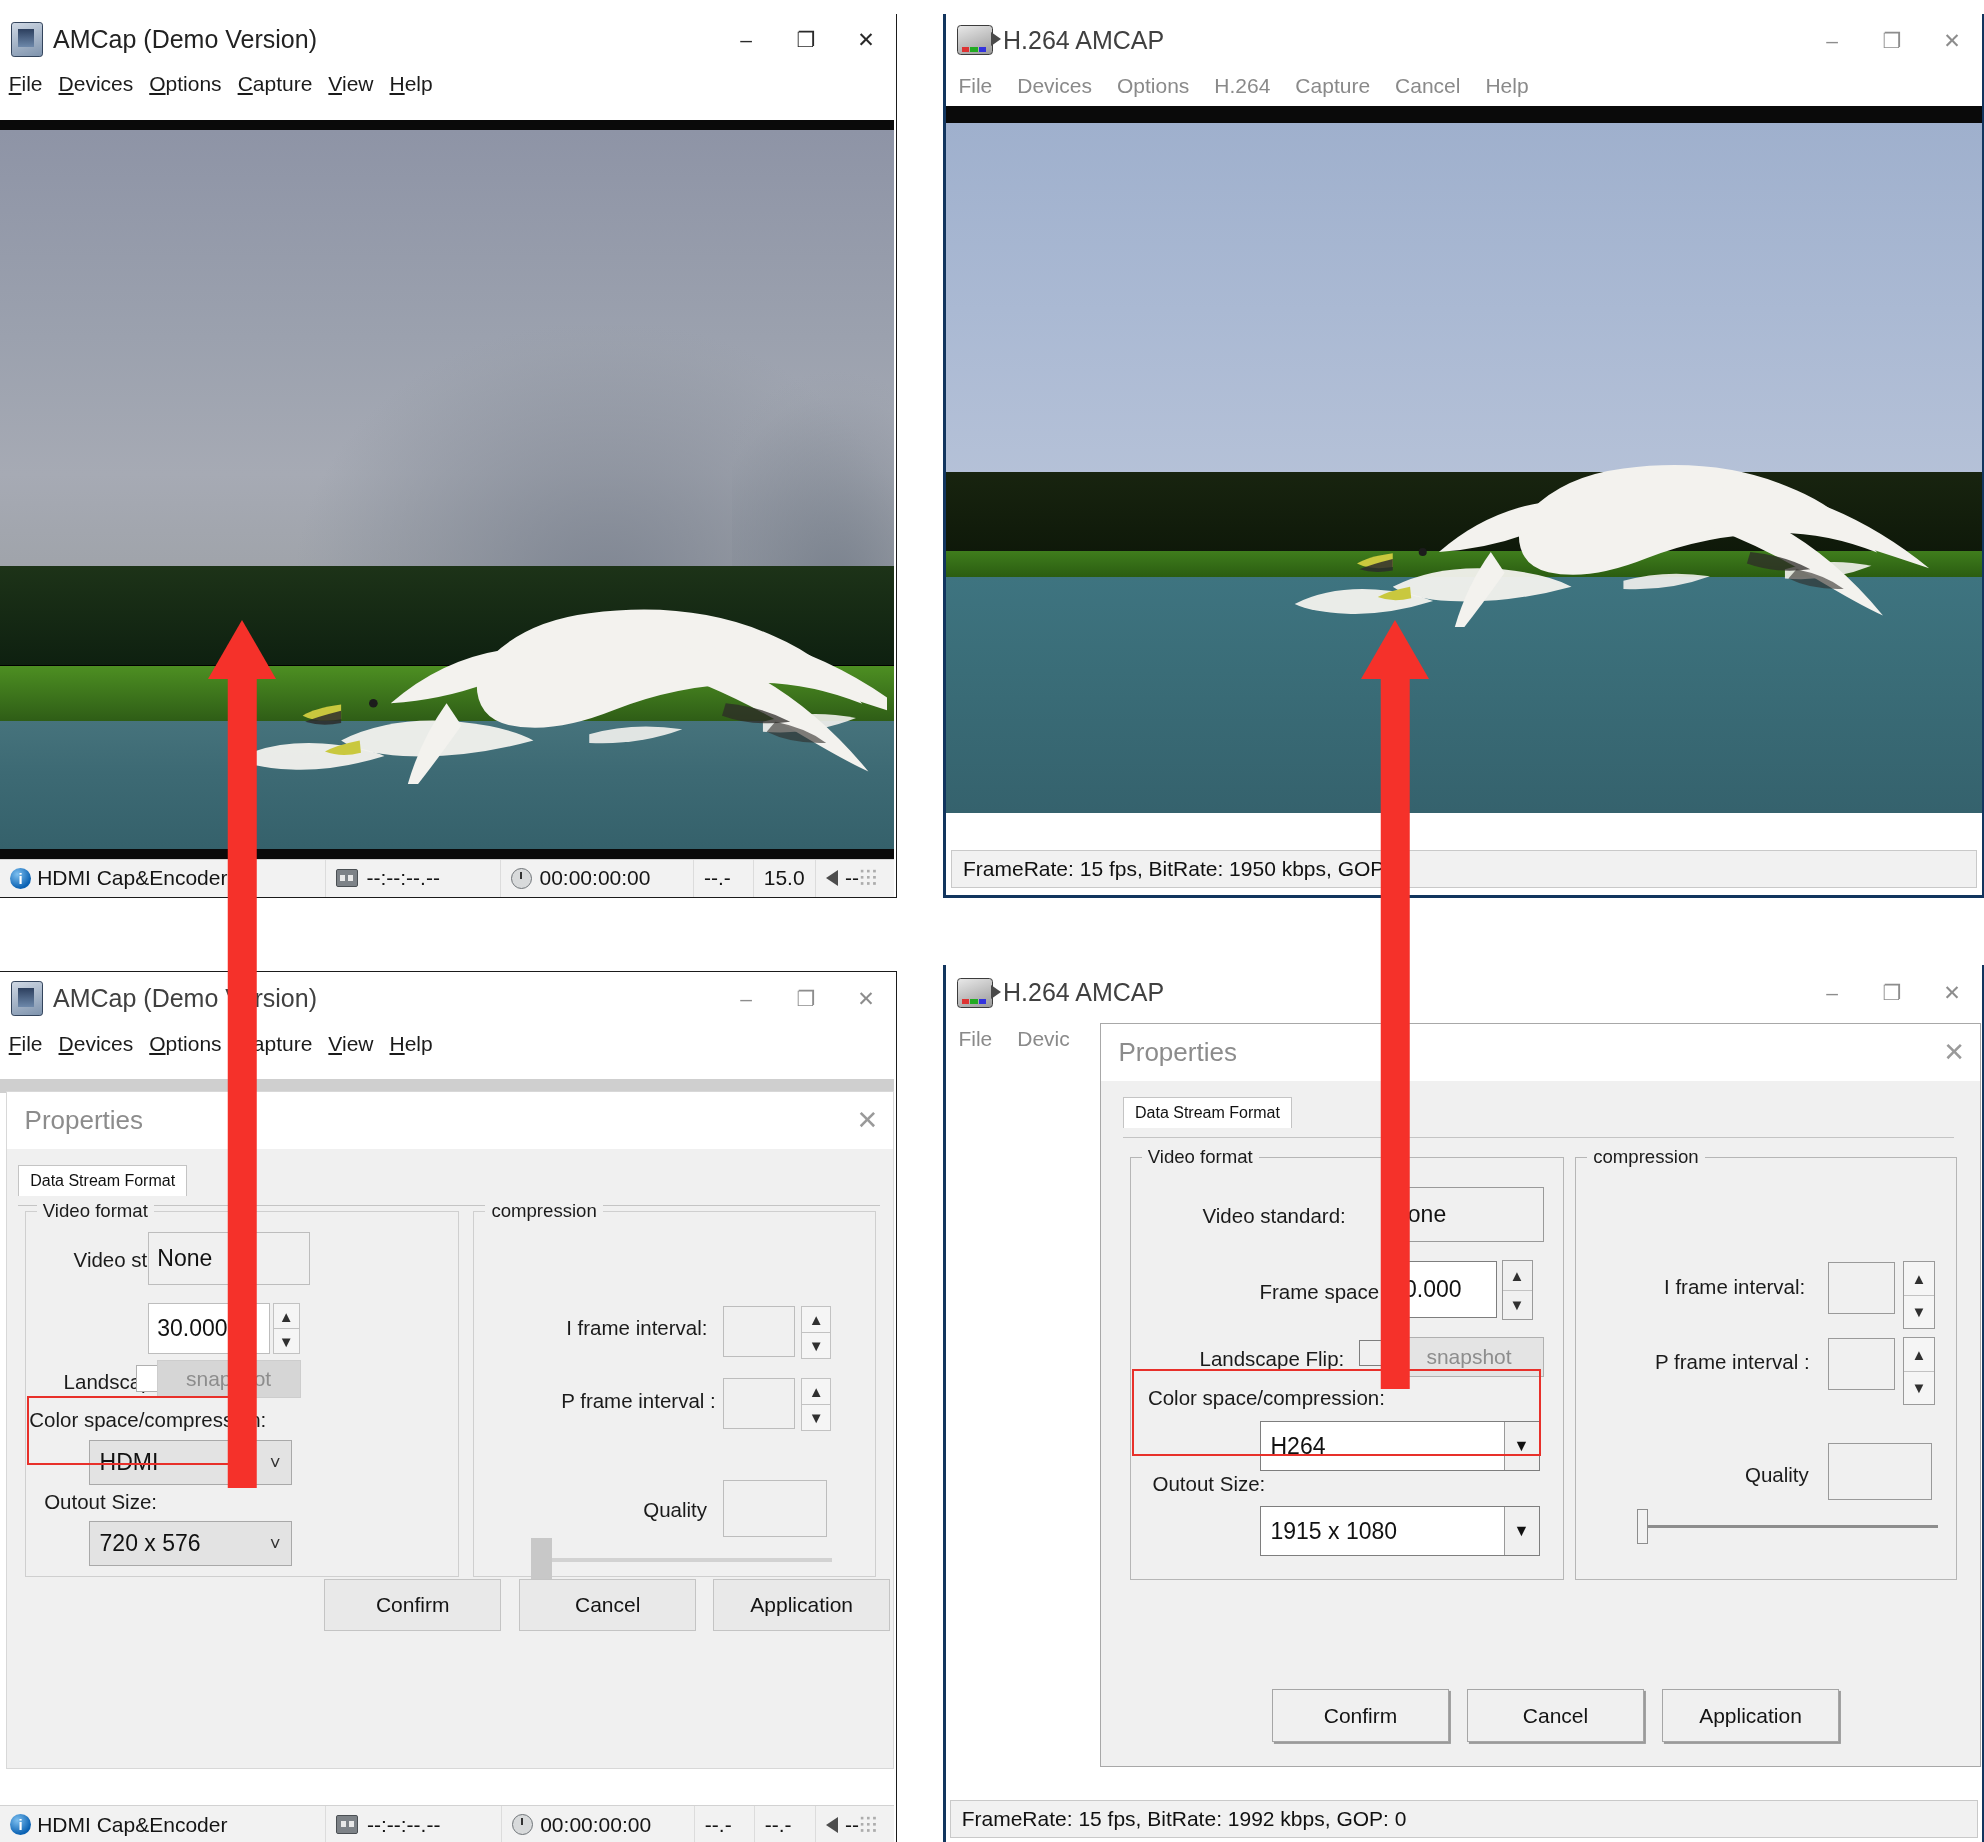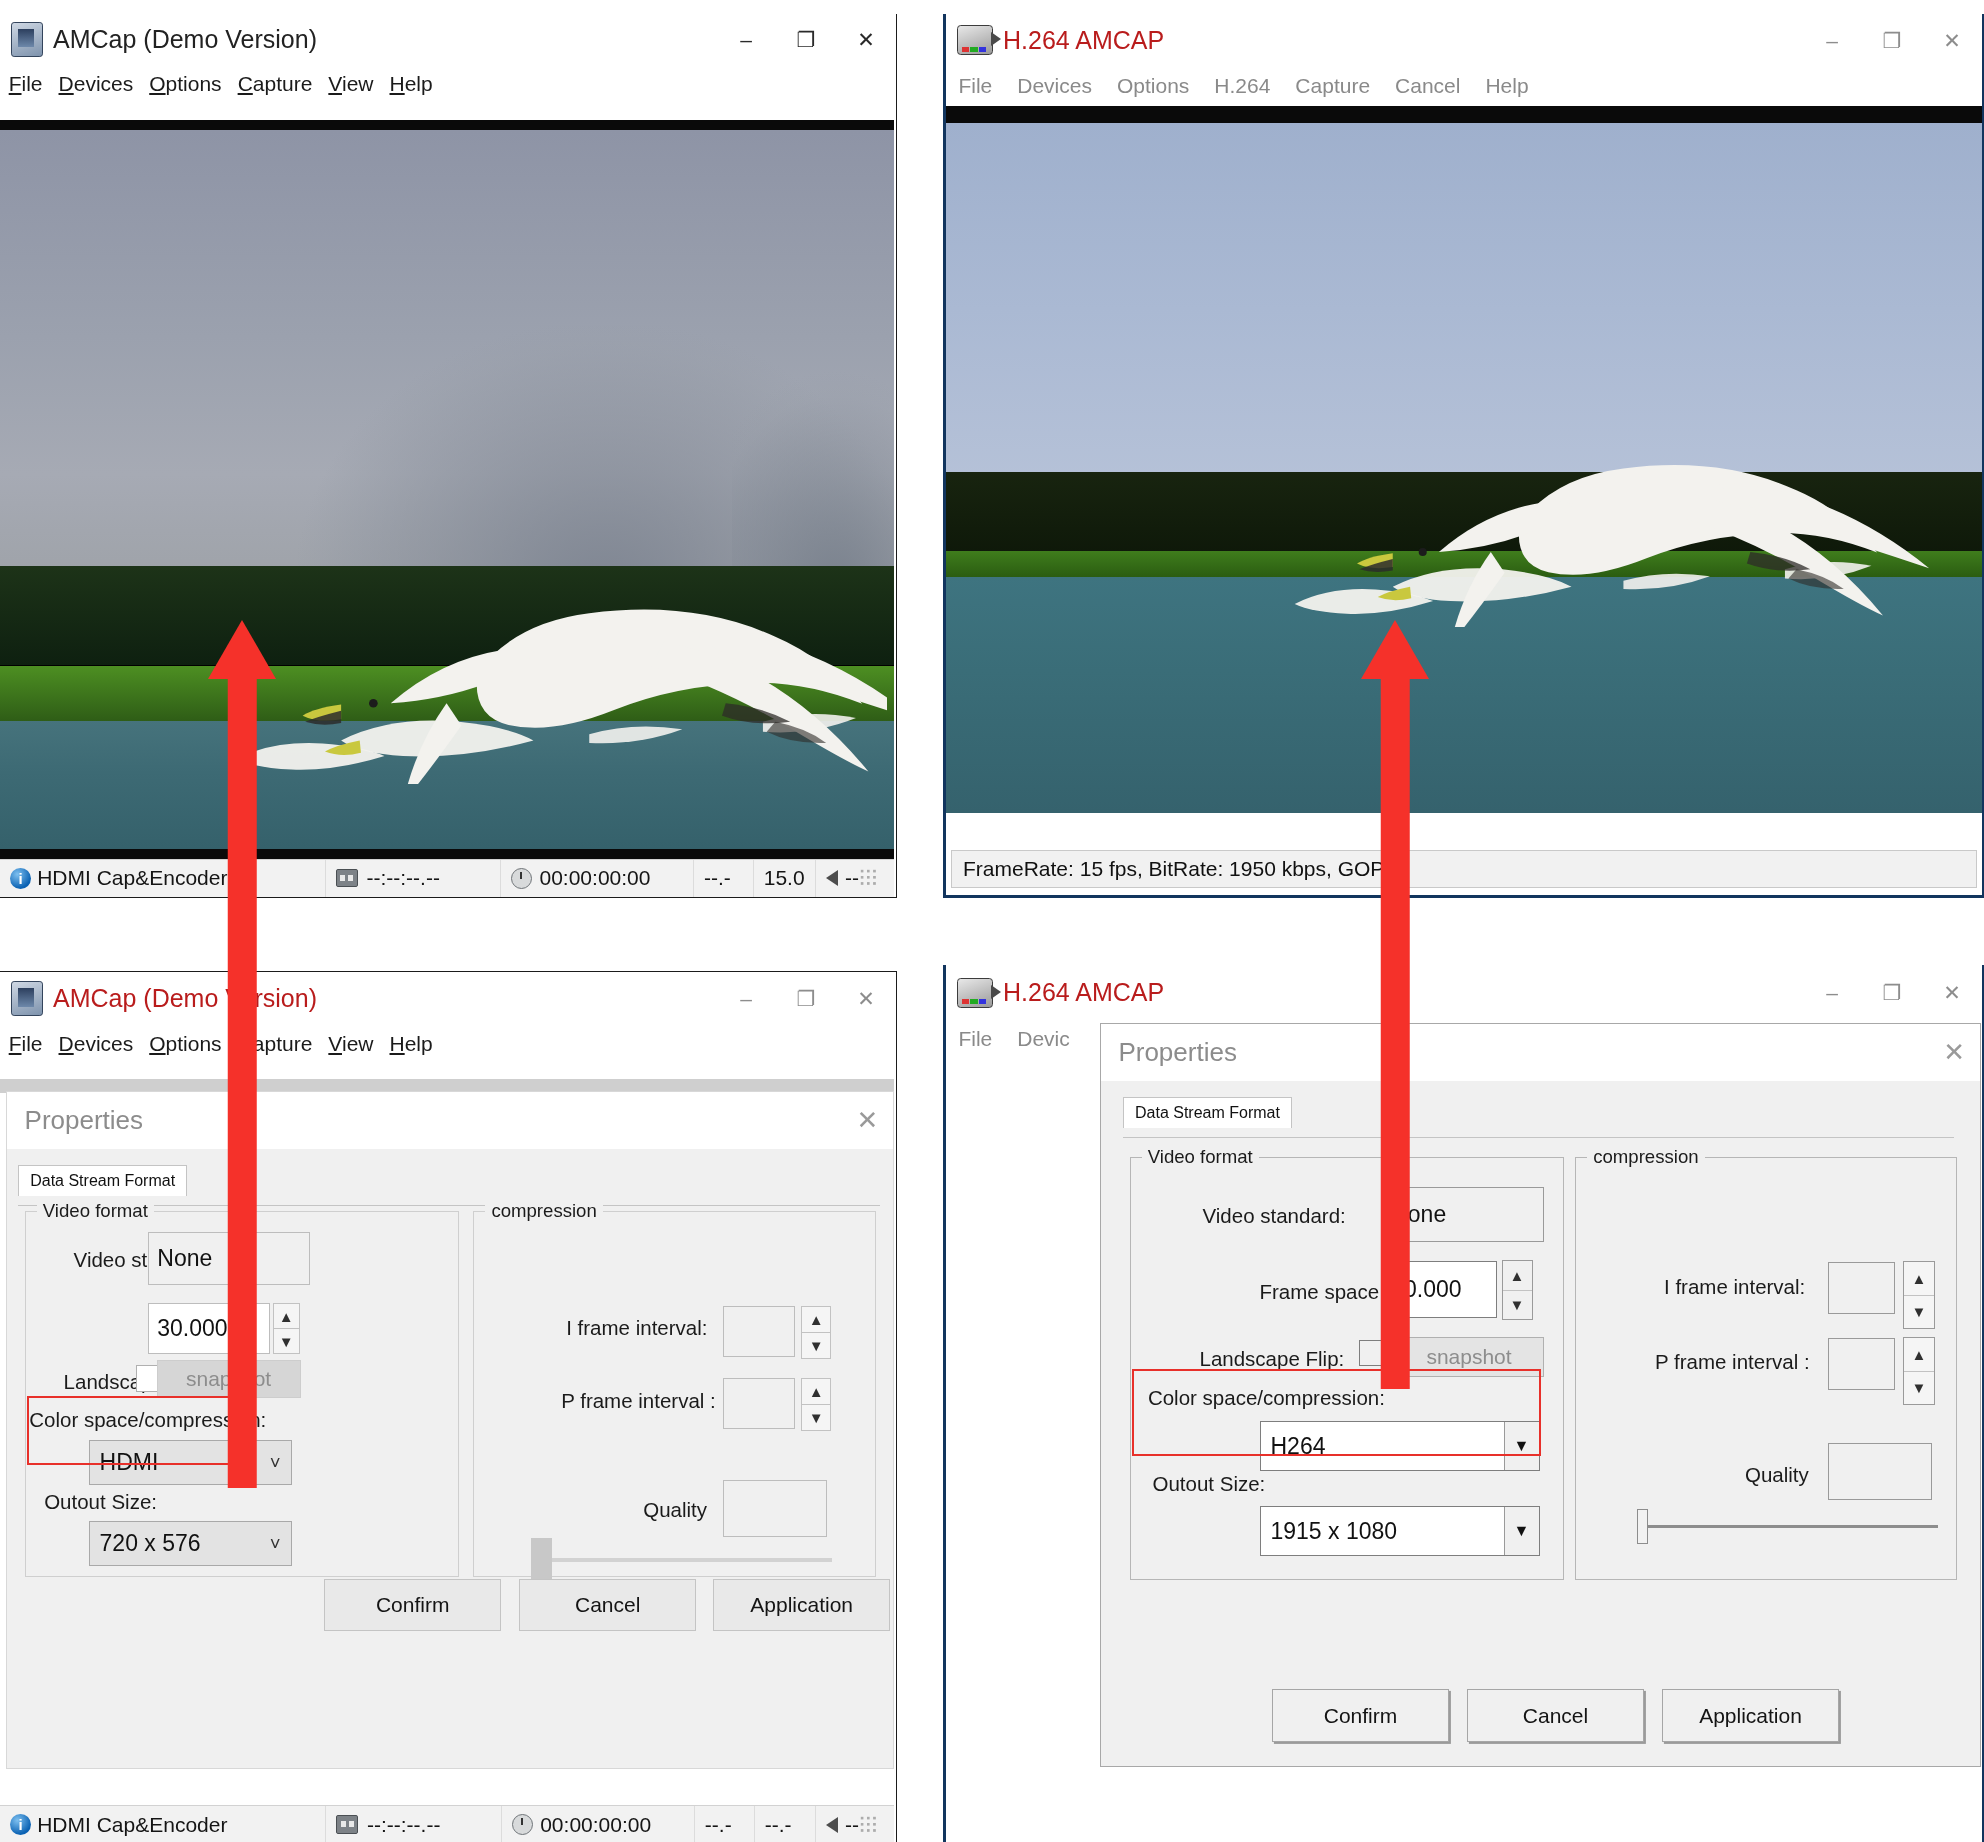--- a/index.html
+++ b/index.html
@@ -16,21 +16,21 @@
   .win { position:absolute; background:#ffffff; }
   .win-border-navy { border:3.1px solid #12355e; border-top:none; }
 
   .titlebar {
     display:flex; align-items:center;
     height:51px; background:#ffffff;
     padding-left:11px;
   }
   .title-icon { width:32px; height:35px; margin-right:10px; flex:none; position:relative; }
   .title-text { font-size:25px; color:#222; white-space:nowrap; }
-  .title-text.grey { color:#b91c1c; }
+  .title-text.grey { color:#404040; }
   .win-ctrls { margin-left:auto; display:flex; align-items:center; }
   .win-ctrl { width:60px; text-align:center; font-size:21px; color:#2a2a2a; line-height:51px; }
   .win-ctrl.grey { color:#8d8d8d; }
 
   .menubar { display:flex; align-items:center; height:38px; padding-left:8.7px; background:#fff; }
   .menu-item { font-size:21px; color:#1b1b1b; margin-right:16px; white-space:nowrap; }
   .menu-item.grey { color:#8a8a8a; margin-right:25px; }
   .menu-item .acc { text-decoration:underline; }
 
   
@@ -457,20 +457,23 @@
     </div>
   </div>
 
   <div class="menubar" style="padding-left:12.4px;">
     <div class="menu-item grey">File</div>
     <div class="menu-item grey">Devic</div>
   </div>
 
   <div style="position:absolute;left:0;top:93px;right:0;bottom:45px;background:#ffffff;"></div>
 
+  <div class="statusbar-simple" style="position:absolute;left:3.7px;right:3.7px;bottom:3.7px;">
+    <span>FrameRate: 15 fps, BitRate: 1992 kbps, GOP: 0</span>
+  </div>
 </div>
 
 <div class="dlg" style="left:1100px; top:1023px; width:881px; height:744px; background:#f0f0f0; border:1.2px solid #a8a8a8;">
 
   <div class="dlg-title" style="height:57px;">
     <div class="dlg-title-text">Properties</div>
     <div class="dlg-close">✕</div>
   </div>
 
   <div class="tabstrip" style="margin-left:22px;width:831px;">

